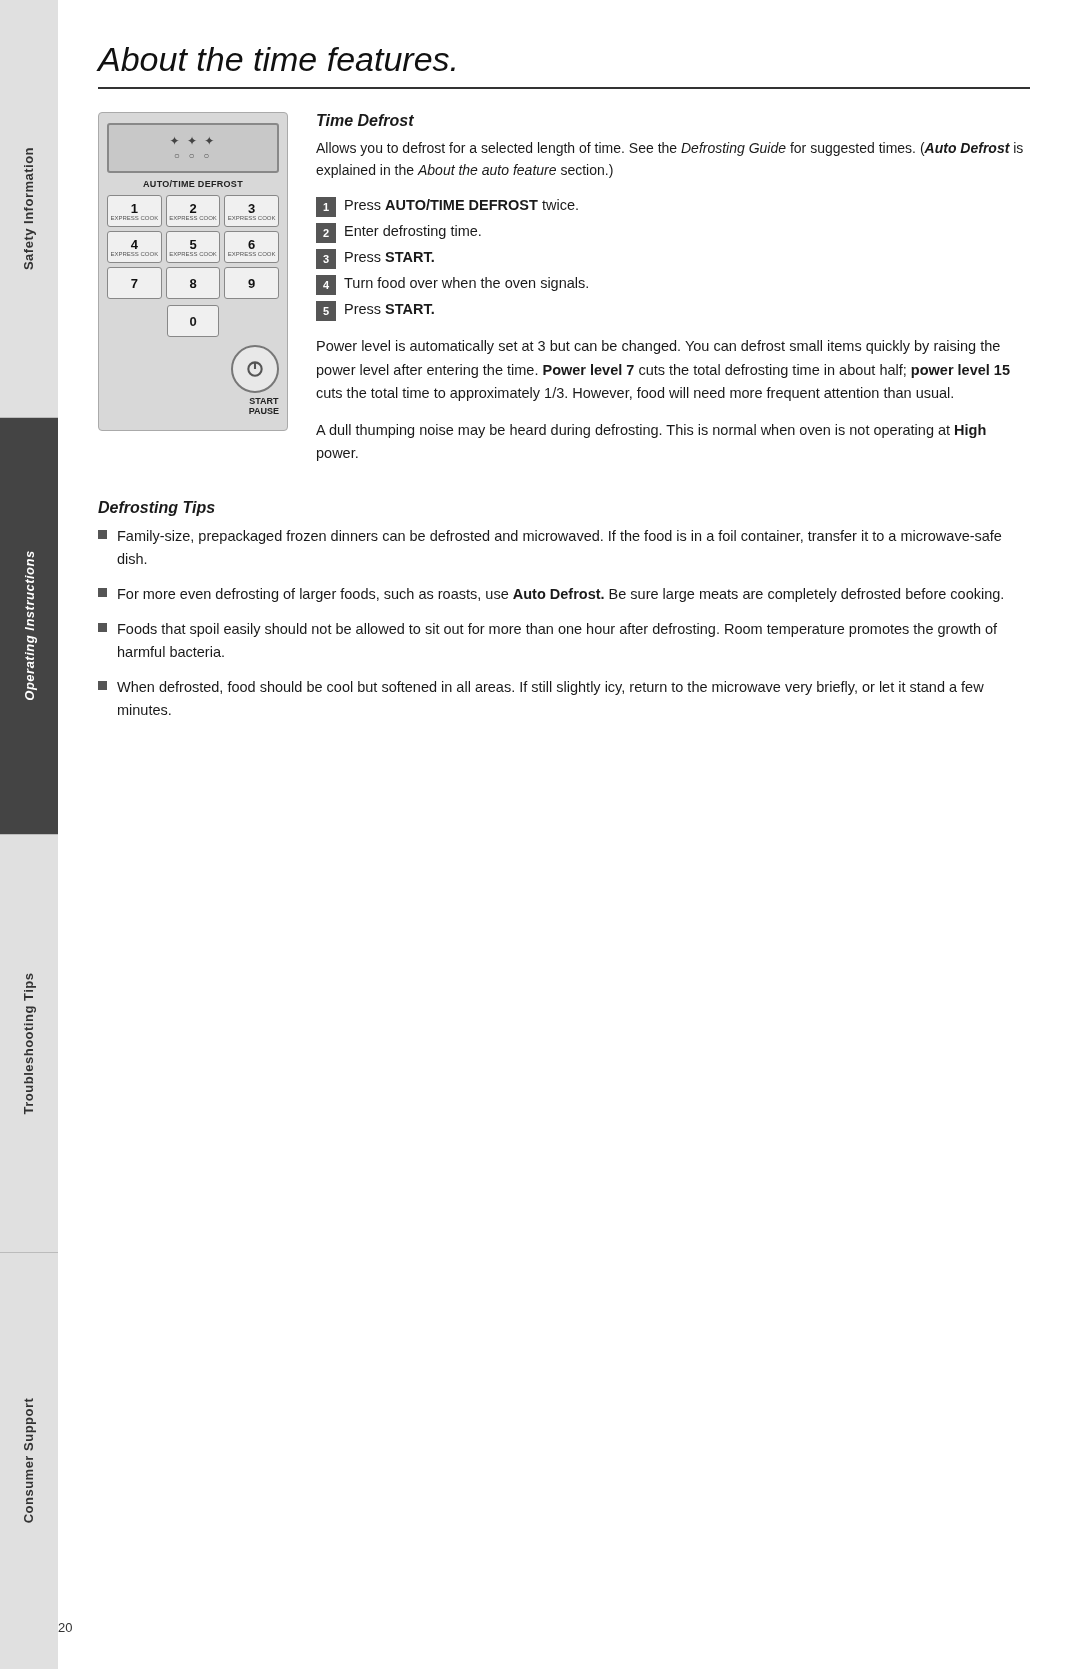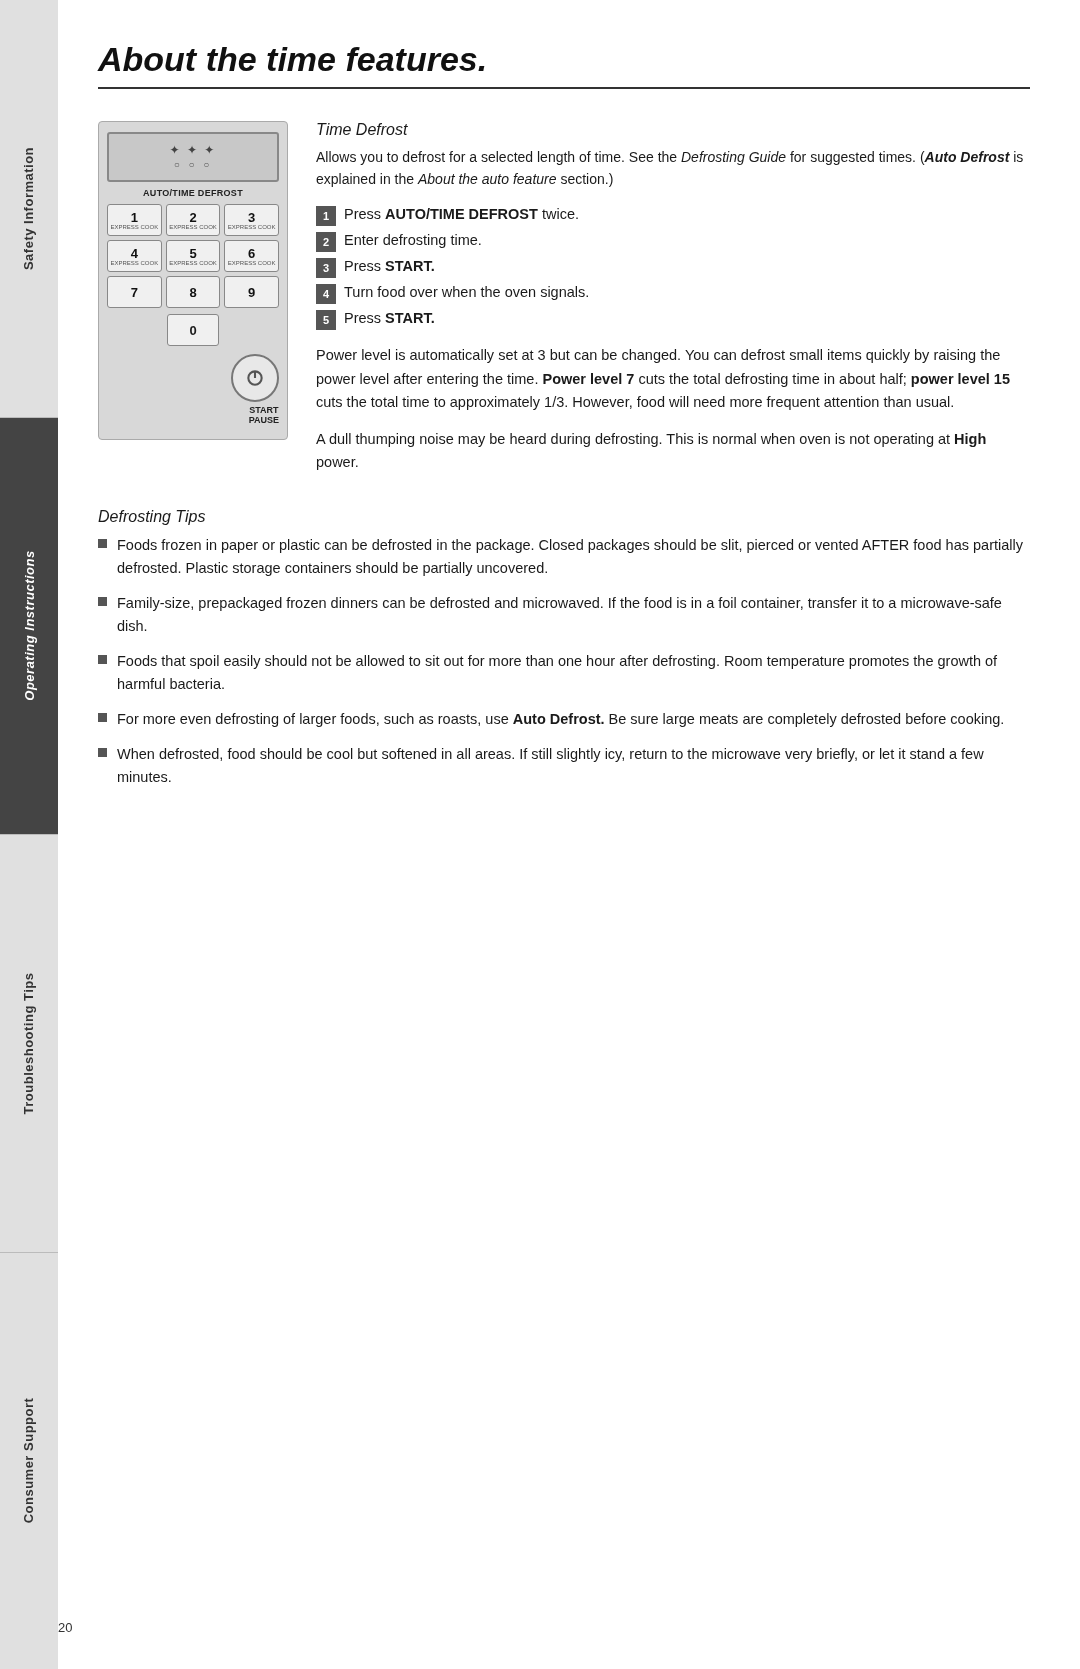--- a/index.html
+++ b/index.html
@@ -58,26 +58,26 @@
     
     .main-content {
       flex: 1;
       padding: 40px 50px 40px 40px;
       overflow: hidden;
     }
 
     
     .page-title {
       font-size: 34px;
-      font-weight: bold;
+      font-weight: normal;
       font-style: italic;
       color: #111;
       border-bottom: 2px solid #333;
       padding-bottom: 8px;
-      margin-bottom: 32px;
+      margin-bottom: 23px;
     }
 
     
     .two-col {
       display: flex;
       gap: 28px;
       margin-bottom: 20px;
     }
 
     
@@ -87,21 +87,21 @@
     }
 
     
     .text-col {
       flex: 1;
     }
 
     
     .section-heading {
       font-size: 16px;
-      font-weight: normal;
+      font-weight: bold;
       font-style: italic;
       margin-bottom: 8px;
     }
 
     
     .intro-para {
       font-size: 14px;
       line-height: 1.55;
       margin-bottom: 14px;
     }
@@ -426,36 +426,32 @@
       </p>
     </div>
   </div>
 
   <div class="sub-section">
     <div class="section-heading">Defrosting Tips</div>
 
     <ul class="bullet-list">
       <li class="bullet-item">
         <div class="bullet-square"></div>
-        <span>Foods frozen in paper or plastic can be defrosted in the package. Closed packages should be slit, pierced or vented AFTER food has partially defrosted. Plastic storage containers should be partially uncovered.</span>
+        <span>Family-size, prepackaged frozen dinners can be defrosted and microwaved. If the food is in a foil container, transfer it to a microwave-safe dish.</span>
       </li>
       <li class="bullet-item">
         <div class="bullet-square"></div>
-        <span>Family-size, prepackaged frozen dinners can be defrosted and microwaved. If the food is in a foil container, transfer it to a microwave-safe dish.</span>
+        <span>For more even defrosting of larger foods, such as roasts, use <b>Auto Defrost.</b> Be sure large meats are completely defrosted before cooking.</span>
       </li>
       <li class="bullet-item">
         <div class="bullet-square"></div>
         <span>Foods that spoil easily should not be allowed to sit out for more than one hour after defrosting. Room temperature promotes the growth of harmful bacteria.</span>
       </li>
       <li class="bullet-item">
         <div class="bullet-square"></div>
-        <span>For more even defrosting of larger foods, such as roasts, use <b>Auto Defrost.</b> Be sure large meats are completely defrosted before cooking.</span>
-      </li>
-      <li class="bullet-item">
-        <div class="bullet-square"></div>
         <span>When defrosted, food should be cool but softened in all areas. If still slightly icy, return to the microwave very briefly, or let it stand a few minutes.</span>
       </li>
     </ul>
   </div>
 
 </div>
 
 <div class="page-number">20</div>
 
 </body></html>

